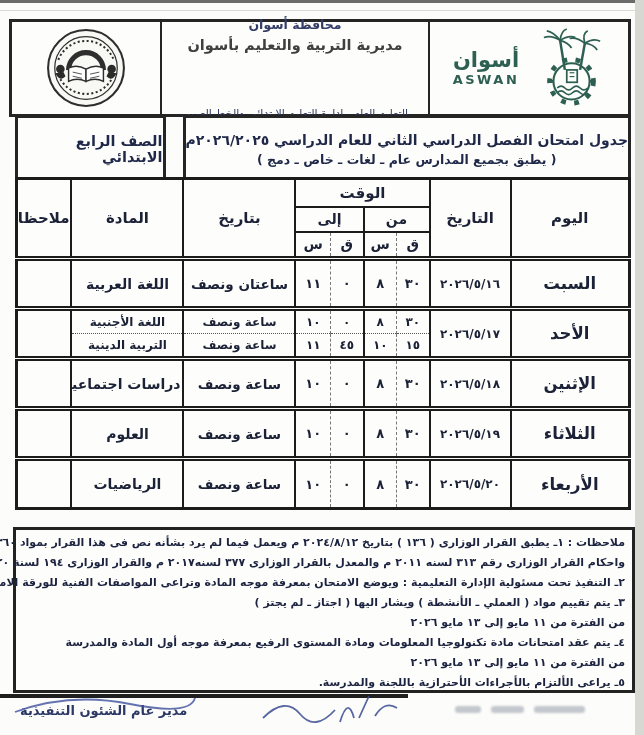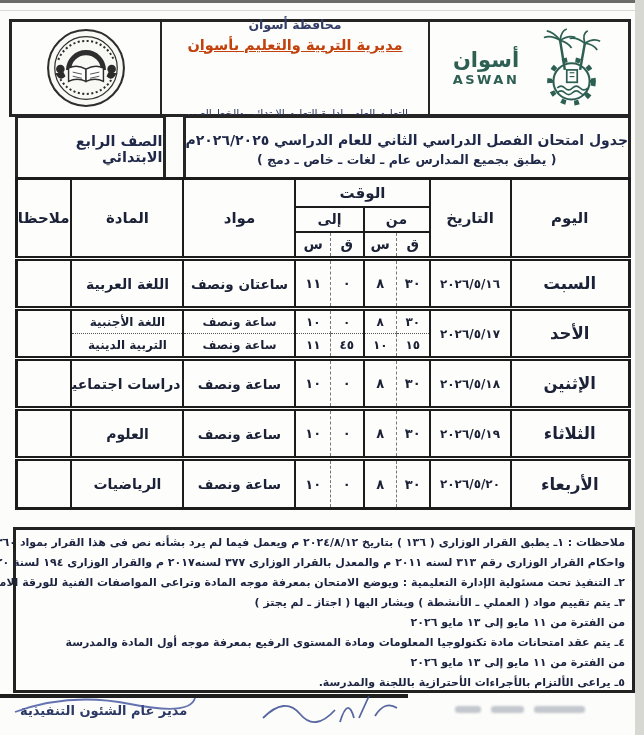--- a/index.html
+++ b/index.html
@@ -15,21 +15,21 @@
   
   .header-box{
     position:absolute;top:19px;right:13px;width:616px;height:92px;
     border:3px solid #252525;display:flex;background:#fdfdfb;
   }
   .hcell{display:flex;align-items:center;justify-content:center;}
   .cell-aswan{width:198px;border-left:2px solid #252525;gap:0;}
   .cell-center{flex:1;flex-direction:column;padding:6px 14px;}
   .cell-emblem{width:148px;border-right:2px solid #252525;}
   .org-l1{font-size:12.5px;font-weight:bold;color:#323c66;margin-bottom:5px;}
-  .org-l2{font-size:14.5px;font-weight:bold;color:#c2410c;margin-bottom:22px;text-decoration:underline;}
+  .org-l2{font-size:14.5px;font-weight:bold;color:#404040;margin-bottom:22px;}
   .org-l3{font-size:11px;font-weight:normal;color:#323c66;white-space:nowrap;margin-top:32px;}
   .aswan-text{display:flex;flex-direction:column;align-items:center;line-height:1;}
   .aswan-ar{font-size:21px;font-weight:bold;color:#2d5f52;margin-bottom:2px;}
   .aswan-en{font-size:13px;font-weight:bold;color:#2d5f52;letter-spacing:2.5px;}
 
   
   .title-row{position:absolute;top:115px;right:13px;width:616px;height:68px;display:flex;}
   .title-box{
     flex:1;border:3px solid #252525;display:flex;flex-direction:column;
     align-items:center;justify-content:center;background:#fdfdfb;
@@ -180,21 +180,21 @@
         <col style="width:35px">
       <col style="width:112px">
         <col style="width:112px">
         <col style="width:55px">
     </colgroup>
     <thead>
       <tr class="r-time1">
         <th rowspan="3">اليوم</th>
         <th rowspan="3">التاريخ</th>
         <th colspan="4">الوقت</th>
-        <th rowspan="3">مواد</th>
+        <th rowspan="3">بتاريخ</th>
         <th rowspan="3">المادة</th>
         <th rowspan="3">ملاحظات</th>
       </tr>
       <tr class="r-time2">
         <th colspan="2" class="th-small">من</th>
         <th colspan="2" class="th-small">إلى</th>
       </tr>
       <tr class="r-time3">
         <th class="th-small bl-dash">ق</th>
         <th class="th-small br-dash">س</th>

